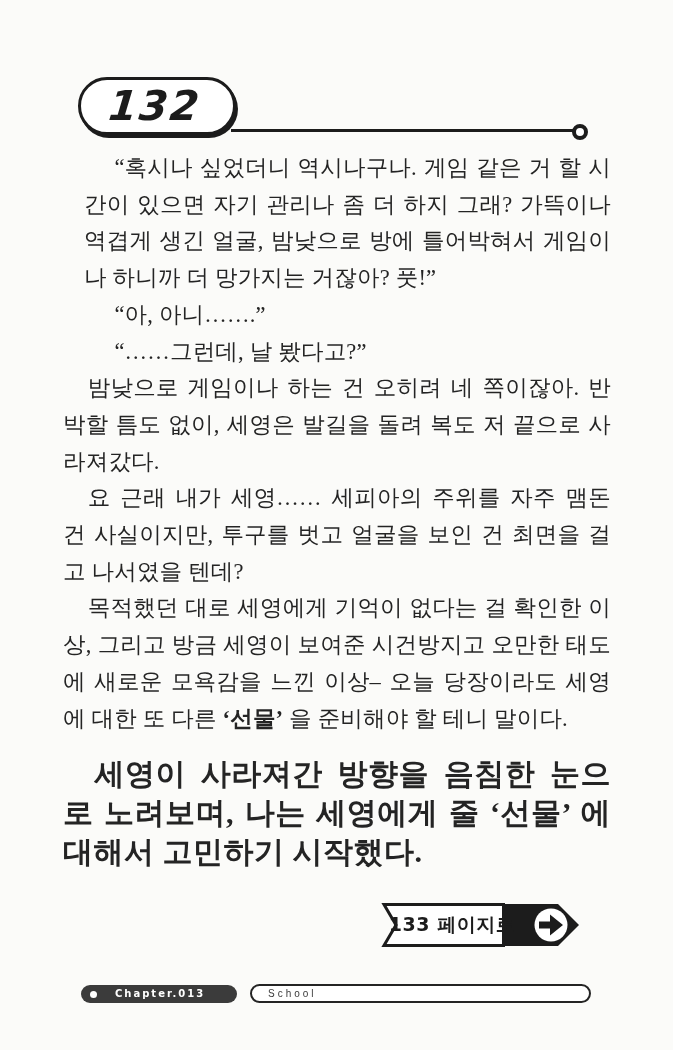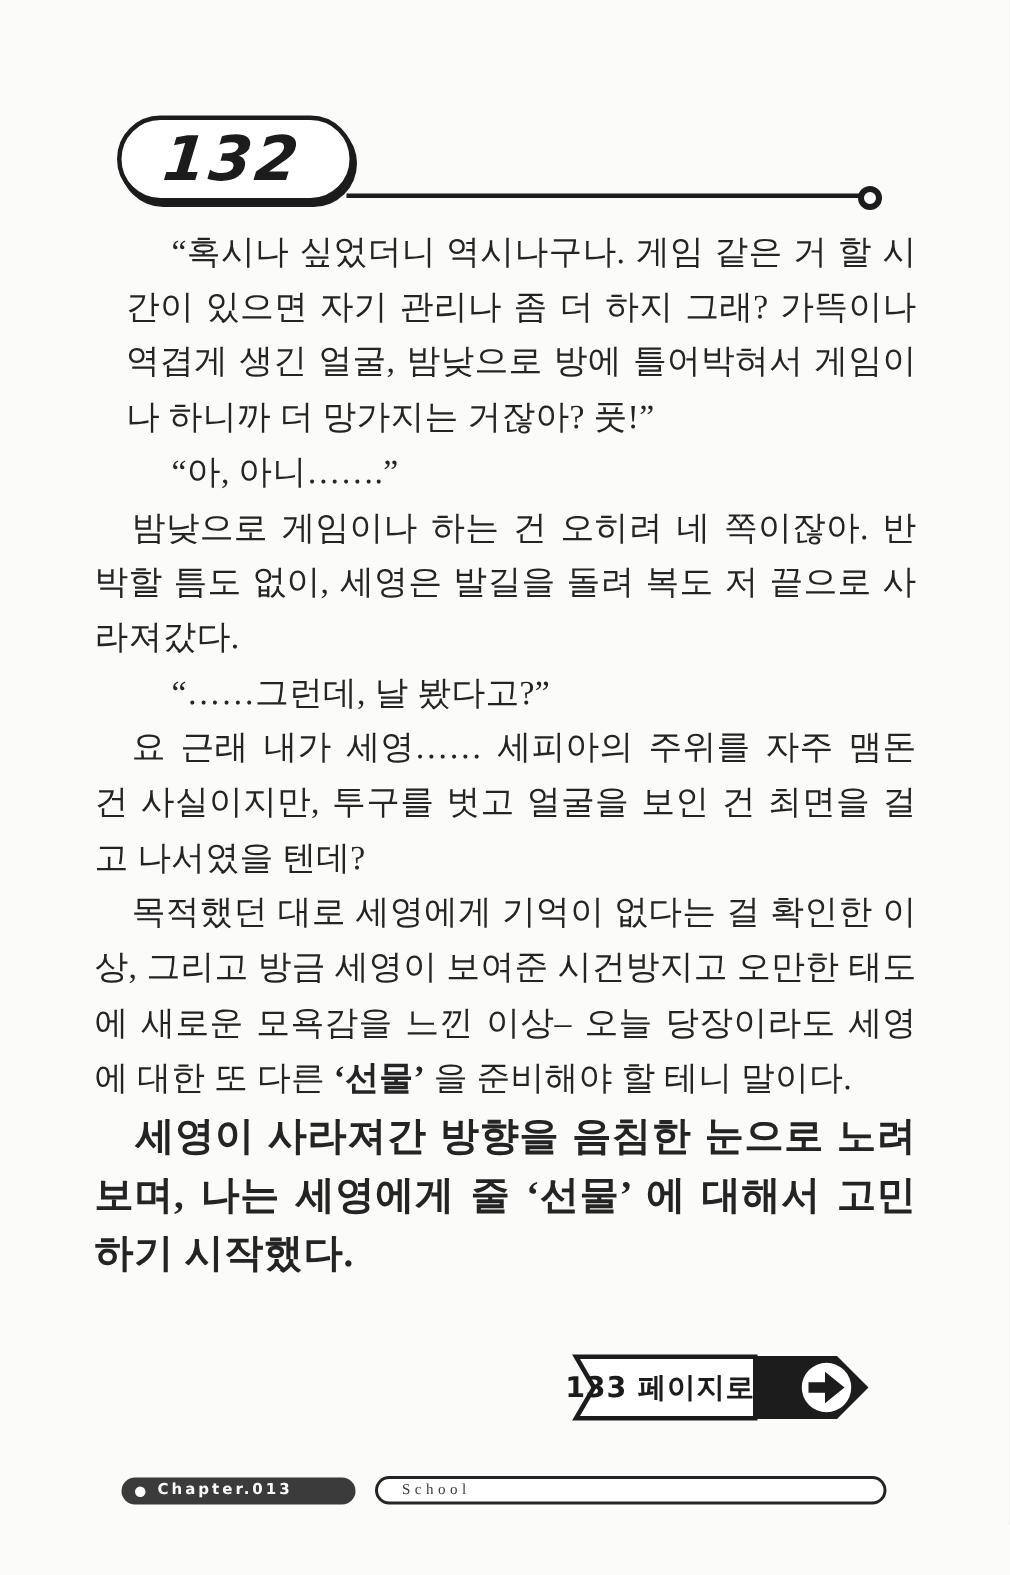--- a/index.html
+++ b/index.html
@@ -74,42 +74,42 @@
     color: #242424;
     letter-spacing: 0.2px;
   }
   .para { margin: 0; }
   .para.quote { text-indent: 1.35em; margin-left: 21px; }
   .para.narrative { text-indent: 1.1em; }
   .emph { font-weight: 700; }
   .para.emphasis-para {
     text-indent: 1.05em;
     font-weight: 700;
-    font-size: 26px;
+    font-size: 30px;
     line-height: 38.8px;
     letter-spacing: 0.5px;
-    margin-top: 2px;
+    margin-top: 18px;
   }
 
   
   .goto-button {
     position: absolute;
     left: 379px;
     top: 902px;
     width: 202px;
     height: 46px;
     cursor: pointer;
     background: transparent;
     border: 0;
     padding: 0;
   }
   .goto-button svg { position: absolute; left: 0; top: 0; }
   .goto-label {
     position: absolute;
-    left: 8px;
+    left: 20px;
     top: 0;
     width: 106px;
     height: 100%;
     display: flex;
     align-items: center;
     justify-content: center;
     font-family: "DejaVu Sans", "Liberation Sans", sans-serif;
     font-weight: 700;
     font-size: 19px;
     letter-spacing: 0.5px;
@@ -139,60 +139,61 @@
     background: #ffffff;
     flex: 0 0 auto;
   }
   .chapter-label {
     color: #ffffff;
     font-family: "DejaVu Sans", "Liberation Sans", sans-serif;
     font-weight: 700;
     font-size: 10px;
     letter-spacing: 2px;
     line-height: 1;
+    margin-left: 10px;
   }
   .school-pill {
     position: absolute;
     left: 250px;
     top: 984px;
     width: 341px;
     height: 19px;
     background: #ffffff;
     border: 2px solid #242424;
     border-radius: 11px;
     display: flex;
     align-items: center;
     padding-left: 16px;
     box-sizing: border-box;
   }
   .school-label {
     color: #3a3a3a;
-    font-family: Liberation Serif, serif;
+    font-family: Liberation Sans, sans-serif;
     font-weight: 400;
     font-size: 10px;
     letter-spacing: 3px;
     line-height: 1;
   }
 </style>
 </head>
 <body>
 
 <div class="page">
 
   <div class="page-badge">
     <span class="page-badge-number">132</span>
   </div>
   <div class="header-rule"></div>
   <div class="header-ring"></div>
 
   <div class="text-body">
     <p class="para quote">“혹시나 싶었더니 역시나구나. 게임 같은 거 할 시간이 있으면 자기 관리나 좀 더 하지 그래? 가뜩이나 역겹게 생긴 얼굴, 밤낮으로 방에 틀어박혀서 게임이나 하니까 더 망가지는 거잖아? 풋!”</p>
     <p class="para quote">“아, 아니…….”</p>
+    <p class="para quote">“……그런데, 날 봤다고?”</p>
     <p class="para narrative">밤낮으로 게임이나 하는 건 오히려 네 쪽이잖아. 반박할 틈도 없이, 세영은 발길을 돌려 복도 저 끝으로 사라져갔다.</p>
-    <p class="para quote">“……그런데, 날 봤다고?”</p>
     <p class="para narrative">요 근래 내가 세영…… 세피아의 주위를 자주 맴돈 건 사실이지만, 투구를 벗고 얼굴을 보인 건 최면을 걸고 나서였을 텐데?</p>
     <p class="para narrative"><span>목적했던 대로 세영에게 기억이 없다는 걸 확인한 이상, 그리고 방금 세영이 보여준 시건방지고 오만한 태도에 새로운 모욕감을 느낀 이상– 오늘 당장이라도 세영에 대한 또 다른 </span><span class="emph">‘선물’</span><span> 을 준비해야 할 테니 말이다.</span></p>
     <p class="para emphasis-para">세영이 사라져간 방향을 음침한 눈으로 노려보며, 나는 세영에게 줄 ‘선물’ 에 대해서 고민하기 시작했다.</p>
   </div>
 
   <button class="goto-button">
     <svg width="202" height="46" viewBox="0 0 202 46">
 
       <path d="M126 2.5 H5 L17 23 L5 43.5 H126" fill="#ffffff" stroke="#1c1c1c" stroke-width="3"></path>
 

